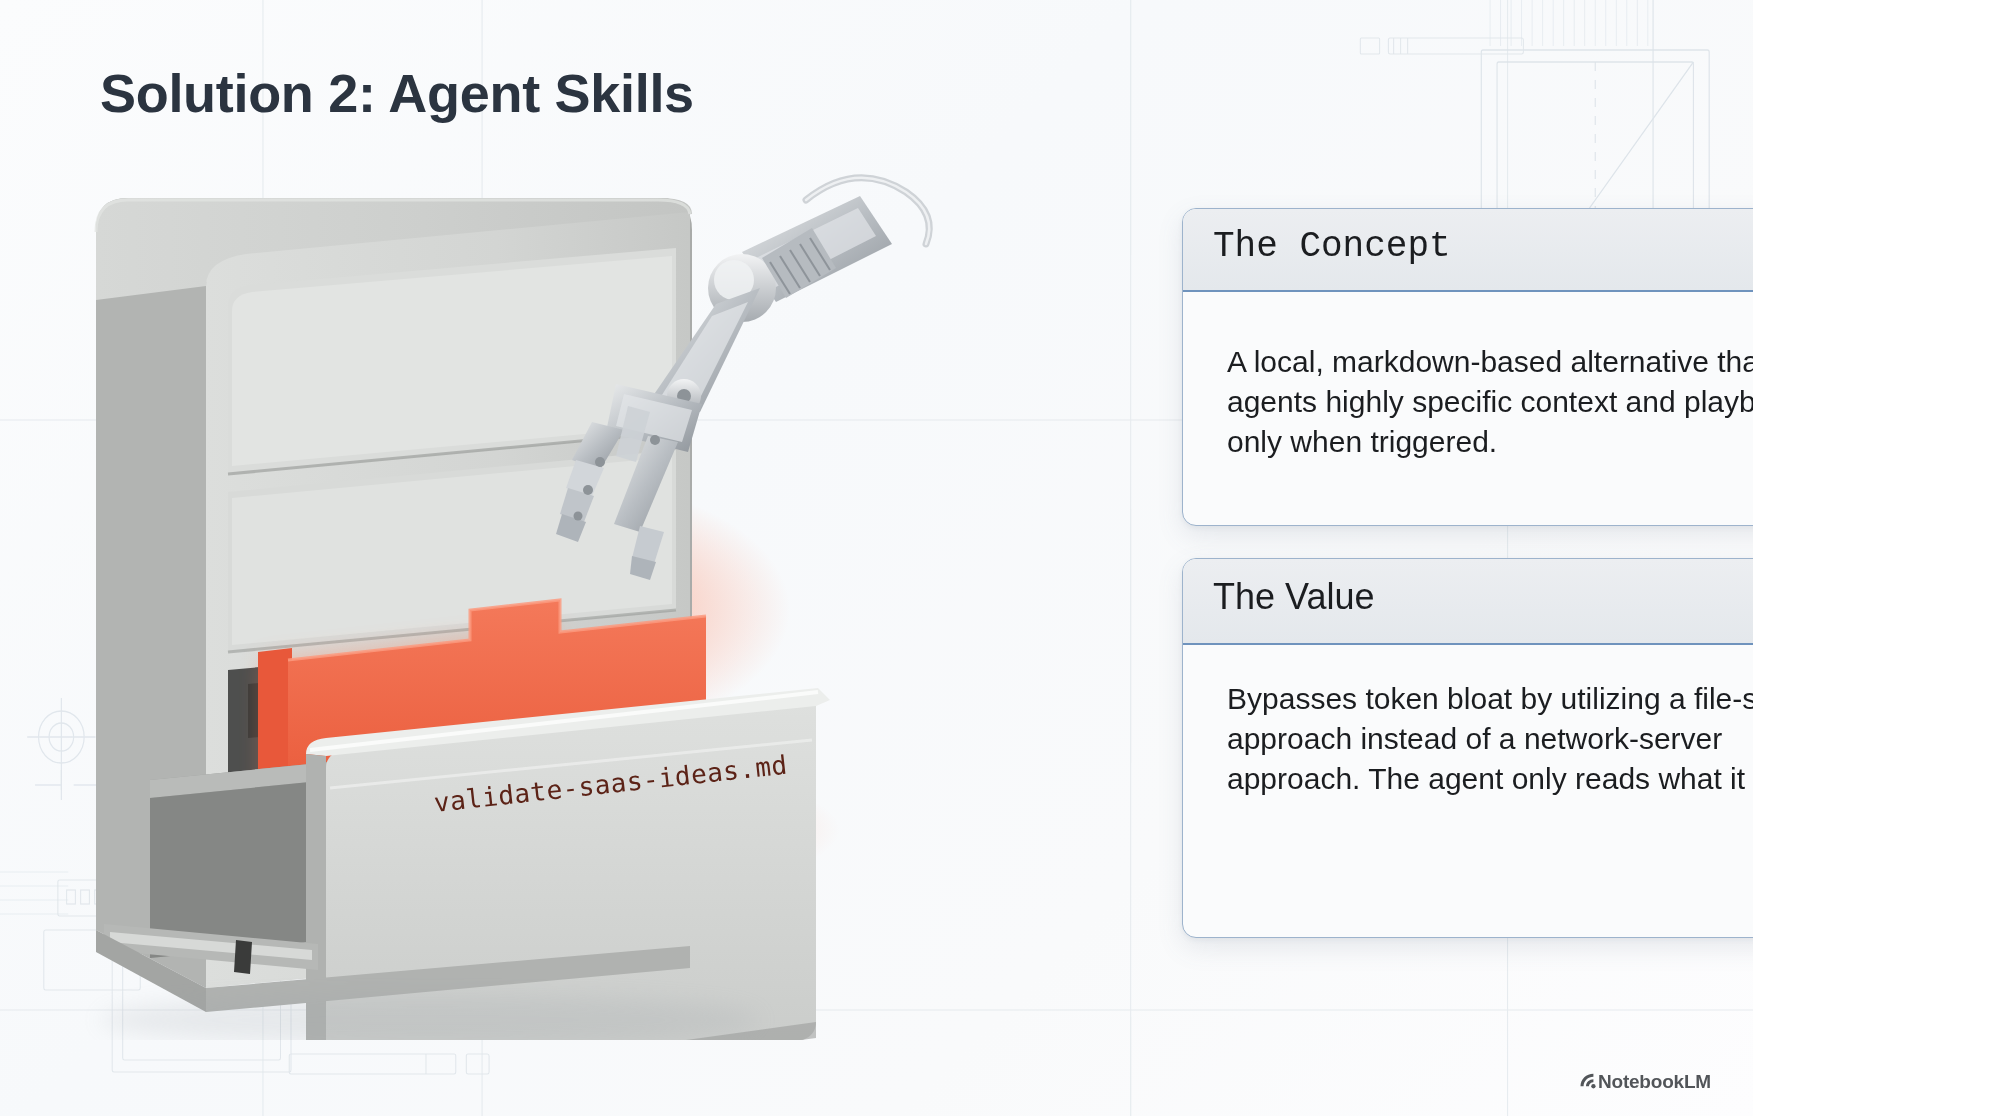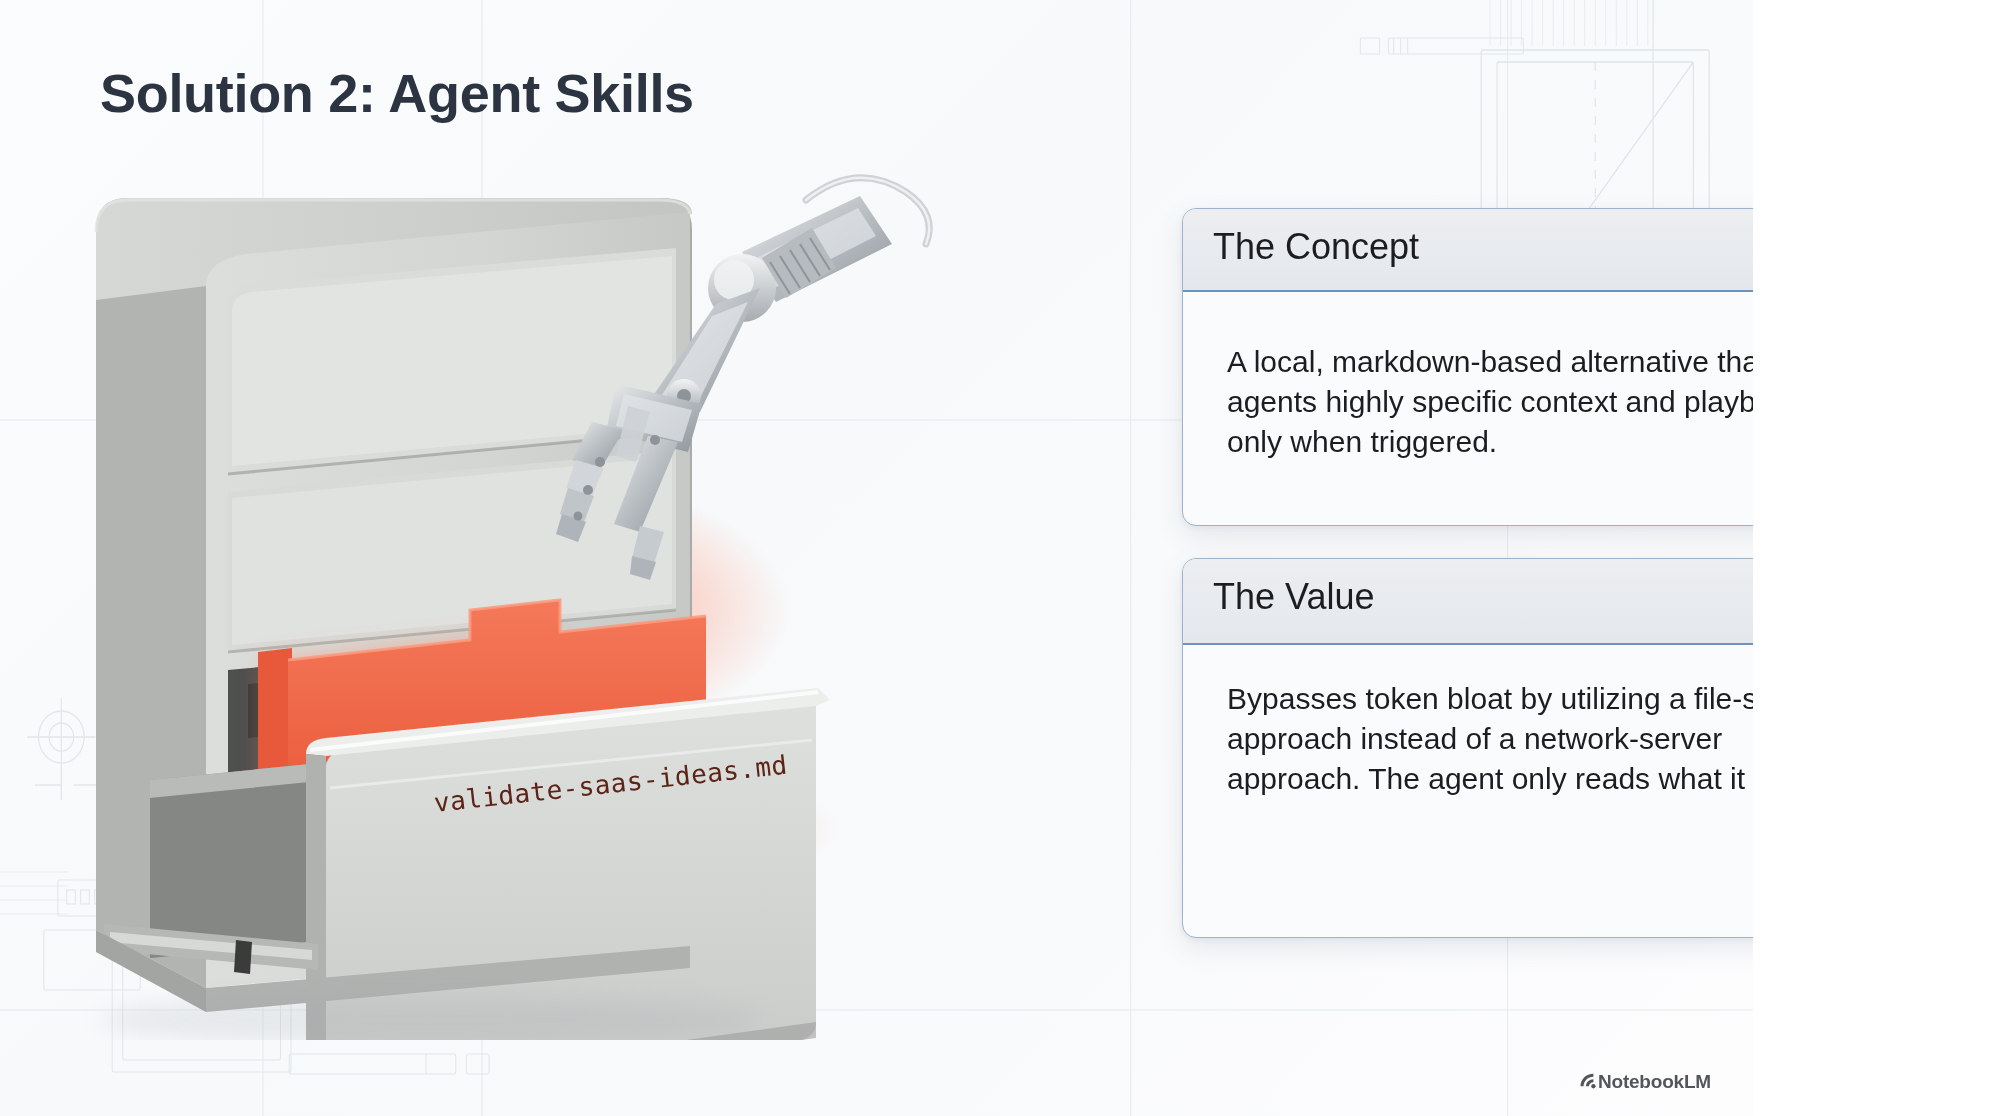--- a/index.html
+++ b/index.html
@@ -51,21 +51,21 @@
   }
   #card-concept { top: 208px; height: 316px; }
   #card-value   { top: 558px; height: 378px; }
 
   .card-header {
     background: linear-gradient(180deg, #eceef1 0%, #e4e8ec 100%);
     border-bottom: 2.5px solid #6f93bd;
     padding: 20px 30px 20px 30px;
     box-sizing: border-box;
   }
-  #card-concept .card-header { height: 83px; }
+  #card-concept .card-header { height: 83px; font-family: Liberation Mono, monospace; }
   #card-value   .card-header { height: 86px; }
   .card-header-title {
     font-size: 36px;
     color: #1b1d20;
     line-height: 1.0;
     white-space: nowrap;
   }
   .card-body {
     padding: 36px 34px 0 30px;
     box-sizing: border-box;

